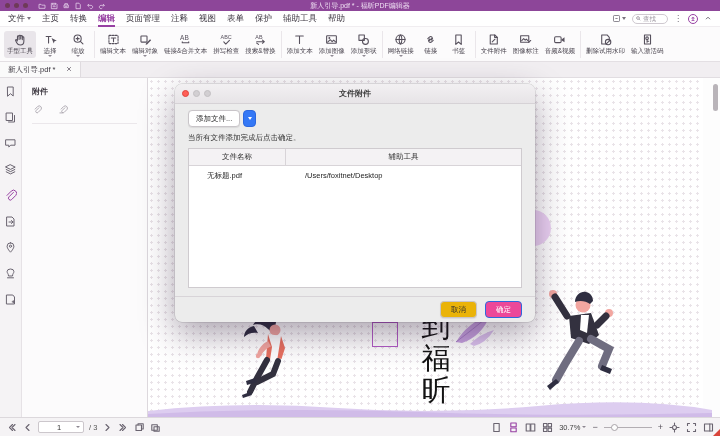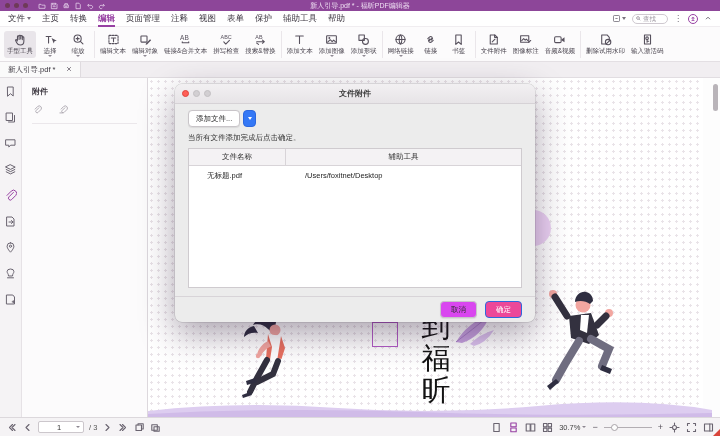--- a/index.html
+++ b/index.html
@@ -98,21 +98,21 @@
   .dlg-table { margin-top:6px; background:#fff; border:1px solid #cfcbcf; height:140px; font-size:7.5px; overflow:hidden; }
   .tbl-head { display:flex; background:#f4f2f4; border-bottom:1px solid #d8d4d8; color:#333; }
   .tbl-head .c1 { width:97px; border-right:1px solid #d8d4d8; text-align:center; padding:3px 0; }
   .tbl-head .c2 { flex:1; text-align:center; padding:3px 0; }
   .tbl-row { display:flex; color:#1e1e1e; padding:5px 12px; }
   .tbl-row .c1 { width:97px; padding-left:6px; }
   .tbl-row .c2 { flex:1; padding-left:7px; }
   .dlg-footer { position:absolute; left:0; right:0; bottom:0; height:26px; border-top:1px solid #d8d4d8;
                 display:flex; align-items:center; justify-content:flex-end; gap:8px; padding:0 13px; }
   .btn { font-size:7.5px; border-radius:4px; padding:2.5px 10px; cursor:default; }
-  .btn-cancel { background:#d946ef; border:1px solid #c9c5c9; color:#2e2e2e; box-shadow:0 .5px 1px rgba(0,0,0,.08); }
+  .btn-cancel { background:#eab308; border:1px solid #c9c5c9; color:#2e2e2e; box-shadow:0 .5px 1px rgba(0,0,0,.08); }
   .btn-ok { background:#ec4899; border:1px solid #2d68de; color:#fff; }
 
   
   .statusbar { height:19px; background:#f5f3f5; border-top:1px solid #dcd8dc; display:flex; align-items:center; padding:0 6px; gap:5px; }
   .nav-ic svg, .sb-ic svg { width:11px; height:11px; display:block; }
   .nav-ic svg *, .sb-ic svg * { stroke:#6a6470; fill:none; stroke-width:1.1; stroke-linecap:round; stroke-linejoin:round; }
   .sb-ic.active svg * { stroke:#9740a3; }
   .page-input { width:46px; height:12px; border:1px solid #ccc7cc; border-radius:2px; background:#fff; display:flex; align-items:center; padding:0 3px; }
   .page-input input { border:none; outline:none; width:100%; text-align:center; font-size:7.5px; color:#333; font-family:inherit; background:transparent; }
   .page-input::after { content:""; width:0; height:0; border-left:2px solid transparent; border-right:2px solid transparent; border-top:2.5px solid #8d8791; }

